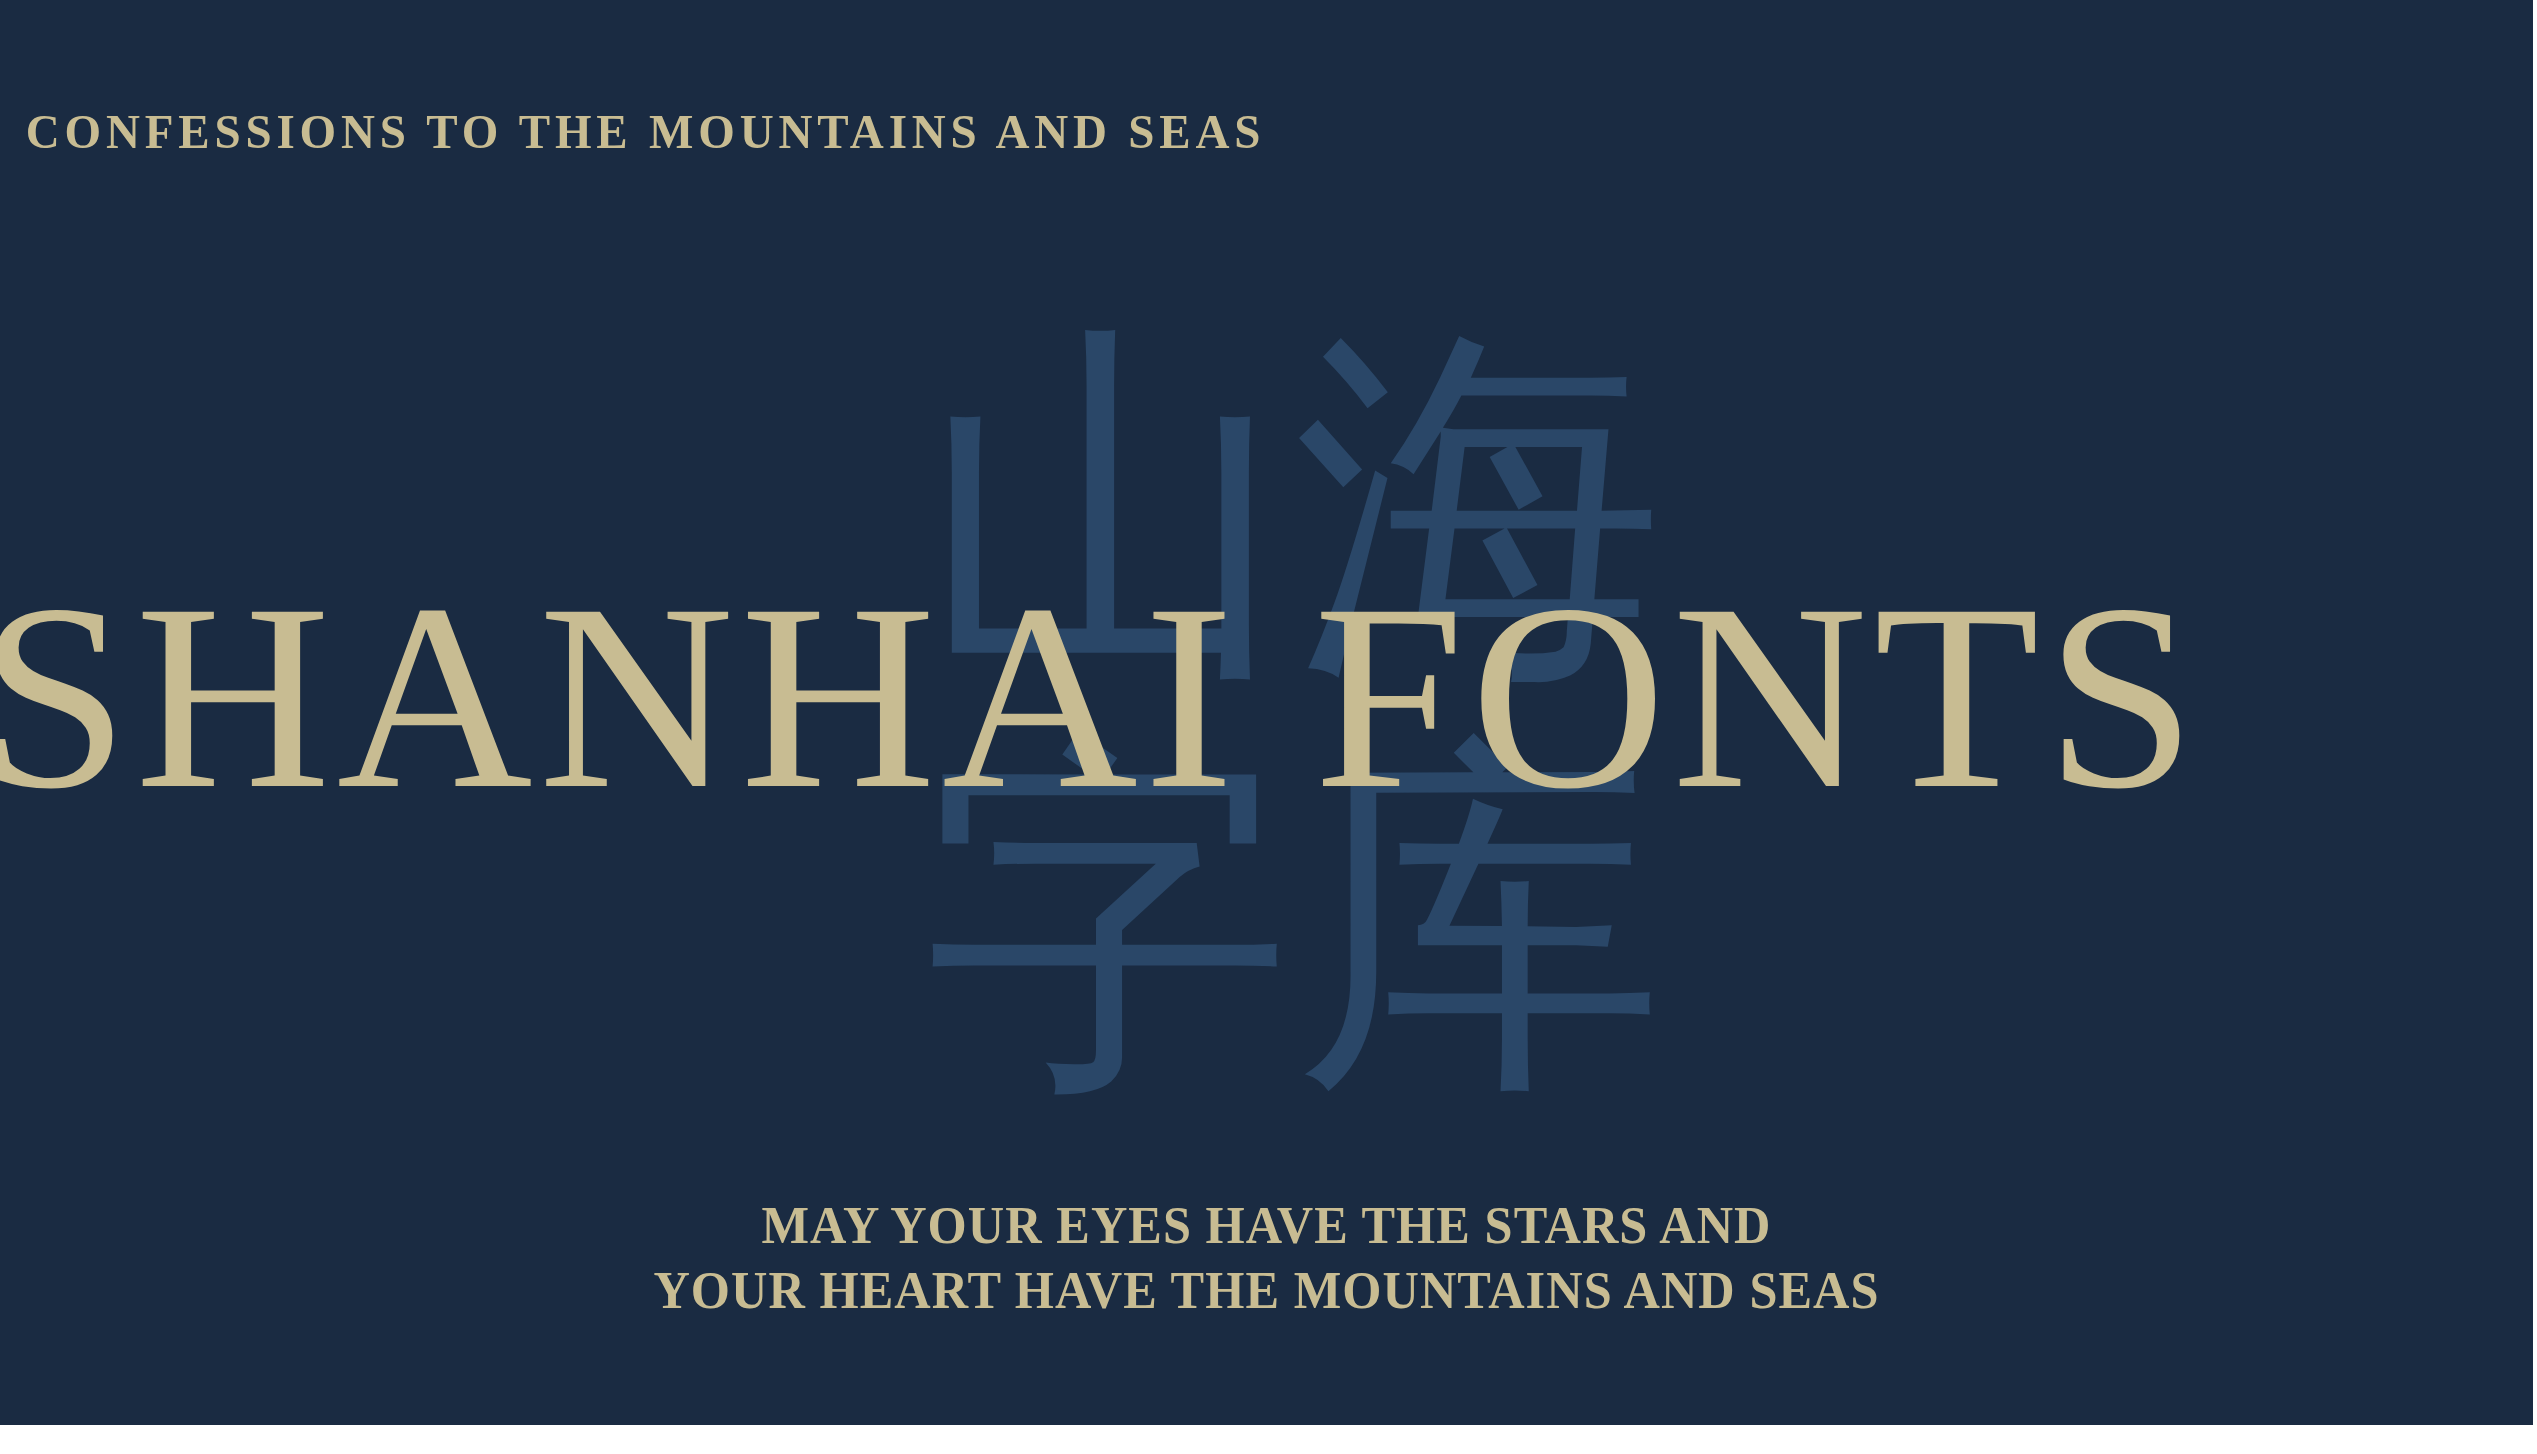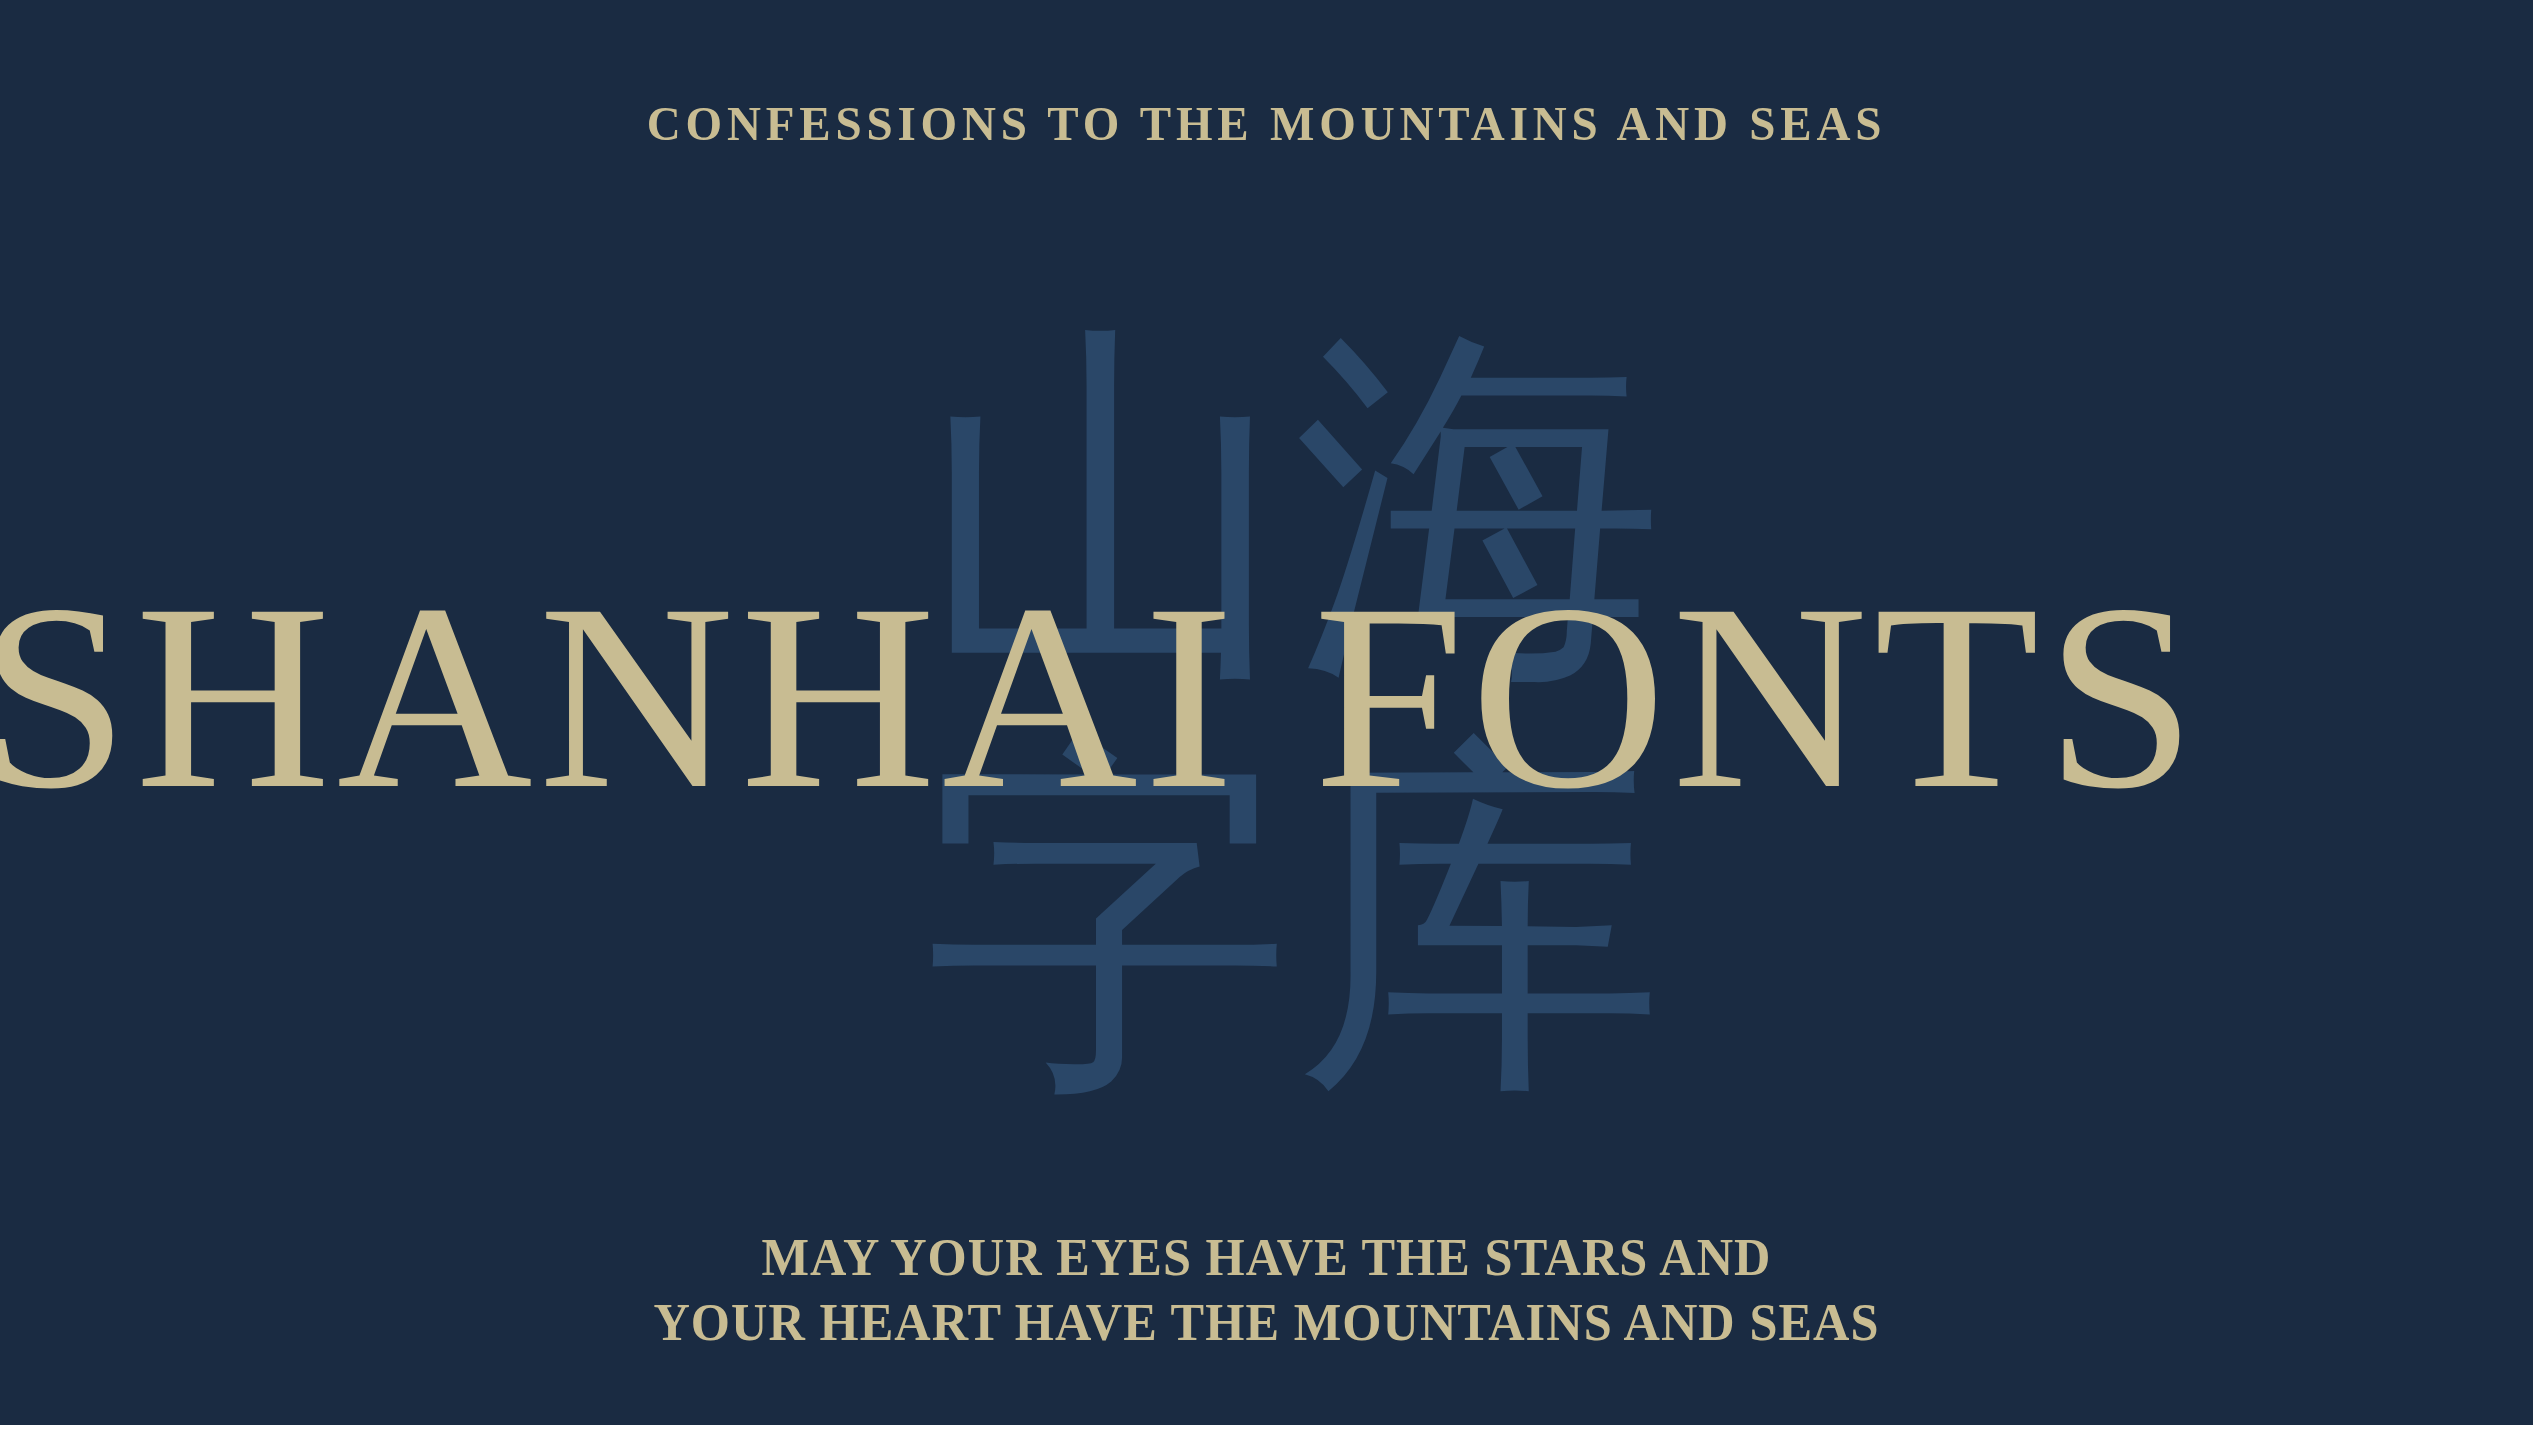--- a/index.html
+++ b/index.html
@@ -47,23 +47,23 @@
     font-size: 371px;
     line-height: 1;
     font-weight: 400;
     user-select: none;
   }
 
   
   #eyebrow {
     position: absolute;
     left: 0;
-    top: 97px;
+    top: 105px;
     width: 2533px;
-    text-align: center;
+    text-align: left;
     z-index: 3;
   }
   #eyebrow .txt {
     display: inline-block;
     color: #c8bc92;
     font-family: "Liberation Serif", "DejaVu Serif", serif;
     font-size: 49px;
     font-weight: 700;
     letter-spacing: 5px;
     line-height: 1.1;
@@ -94,21 +94,20 @@
   }
 
   
   #tagline {
     position: absolute;
     left: 0;
     top: 1193px;
     width: 2533px;
     text-align: center;
     z-index: 3;
-    margin-top: 32px;
   }
   #tagline .line {
     display: block;
     color: #c8bc92;
     font-family: "Liberation Serif", "DejaVu Serif", serif;
     font-size: 53px;
     font-weight: 700;
     letter-spacing: 1.1px;
     line-height: 1.22;
     white-space: nowrap;

